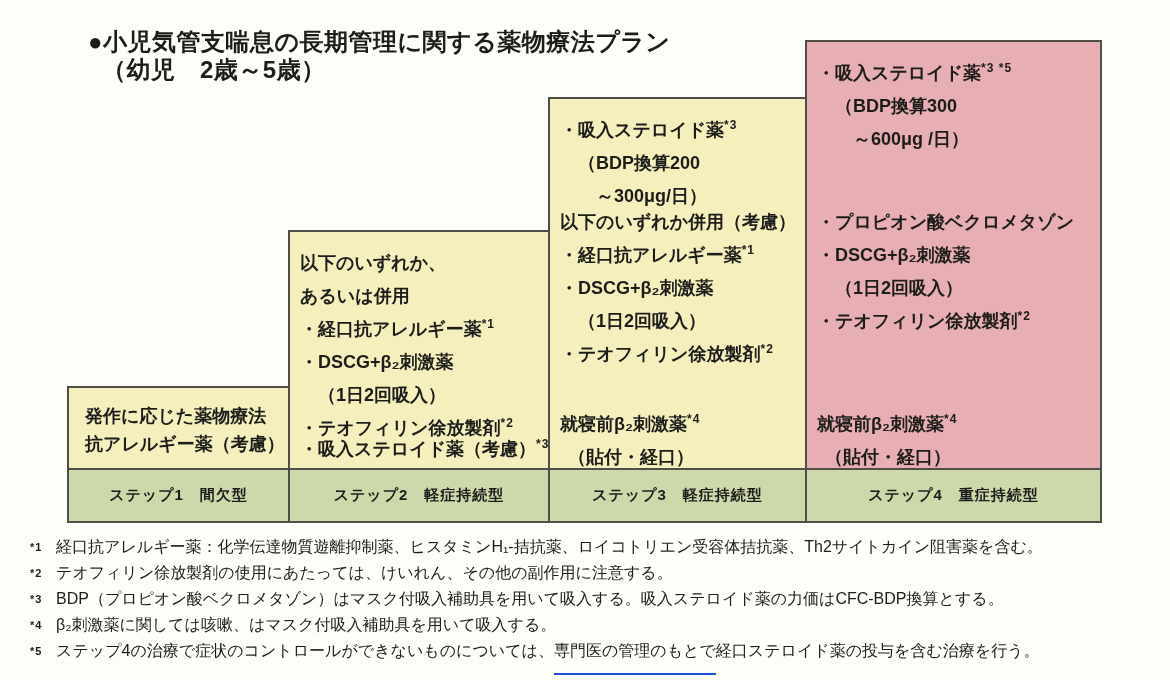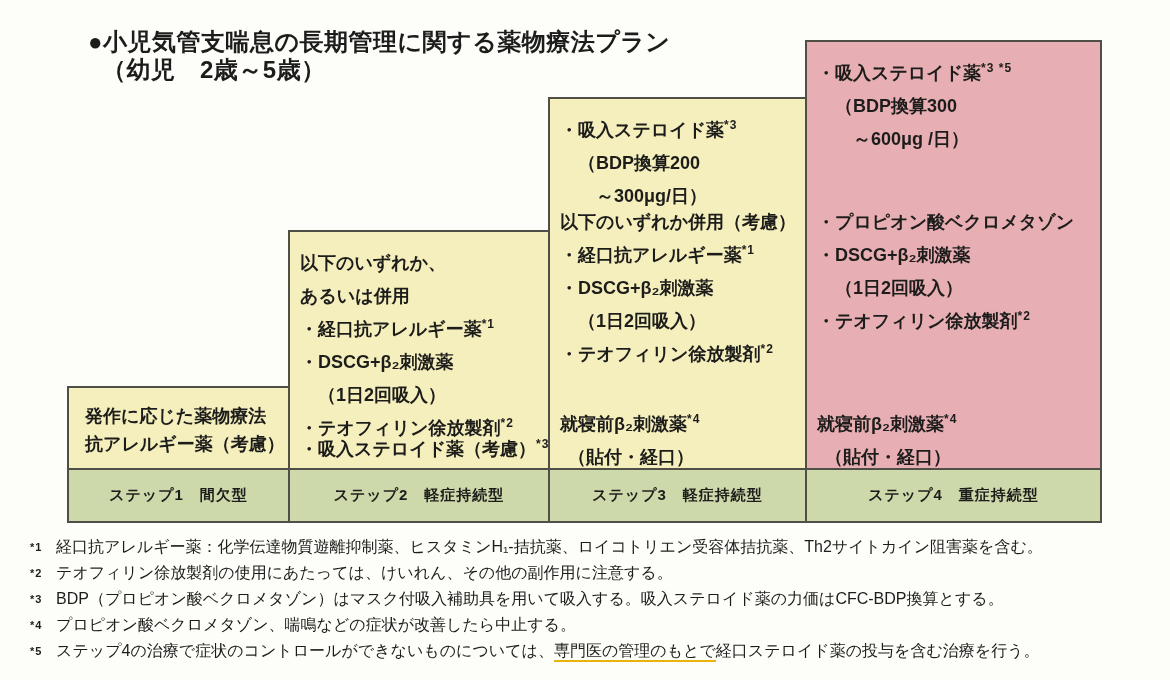--- a/index.html
+++ b/index.html
@@ -55,22 +55,22 @@
     display:flex;
     font-size:16px;line-height:25px;font-weight:500;
     white-space:nowrap;
   }
   .fn .mk{
     width:26px;flex:0 0 26px;
     font-size:11px;font-weight:bold;letter-spacing:1px;
     padding-top:1px;
   }
   .fn .ul{
-    border-bottom:2px solid #eab308;
-    padding-bottom:1px;
+    border-bottom:2px solid #1d4ed8;
+    padding-bottom:14px;
   }
 </style>
 </head>
 <body>
 
 <div class="page">
 
   <div class="title">
     <div>●小児気管支喘息の長期管理に関する薬物療法プラン</div>
     <div class="sub">（幼児　2歳～5歳）</div>
@@ -150,21 +150,21 @@
     <div class="fn">
       <span class="mk">*2</span>
       <span>テオフィリン徐放製剤の使用にあたっては、けいれん、その他の副作用に注意する。</span>
     </div>
     <div class="fn">
       <span class="mk">*3</span>
       <span>BDP（プロピオン酸ベクロメタゾン）はマスク付吸入補助具を用いて吸入する。吸入ステロイド薬の力価はCFC-BDP換算とする。</span>
     </div>
     <div class="fn">
       <span class="mk">*4</span>
-      <span>プロピオン酸ベクロメタゾン、喘鳴などの症状が改善したら中止する。</span>
+      <span>β₂刺激薬に関しては咳嗽、はマスク付吸入補助具を用いて吸入する。</span>
     </div>
     <div class="fn">
       <span class="mk">*5</span>
       <span><span>ステップ4の治療で症状のコントロールができないものについては、</span><span class="ul">専門医の管理のもとで</span><span>経口ステロイド薬の投与を含む治療を行う。</span></span>
     </div>
   </div>
 
 </div>
 
 </body></html>

